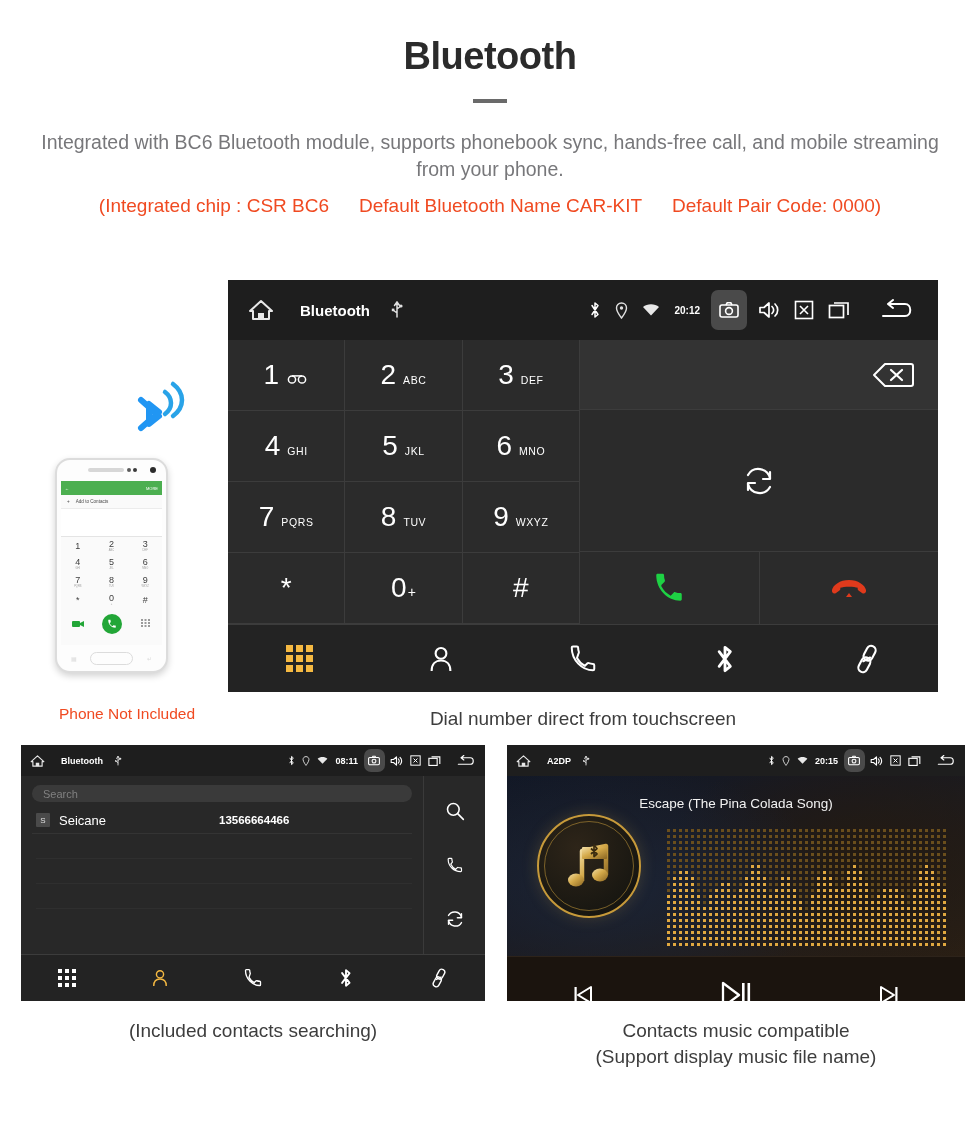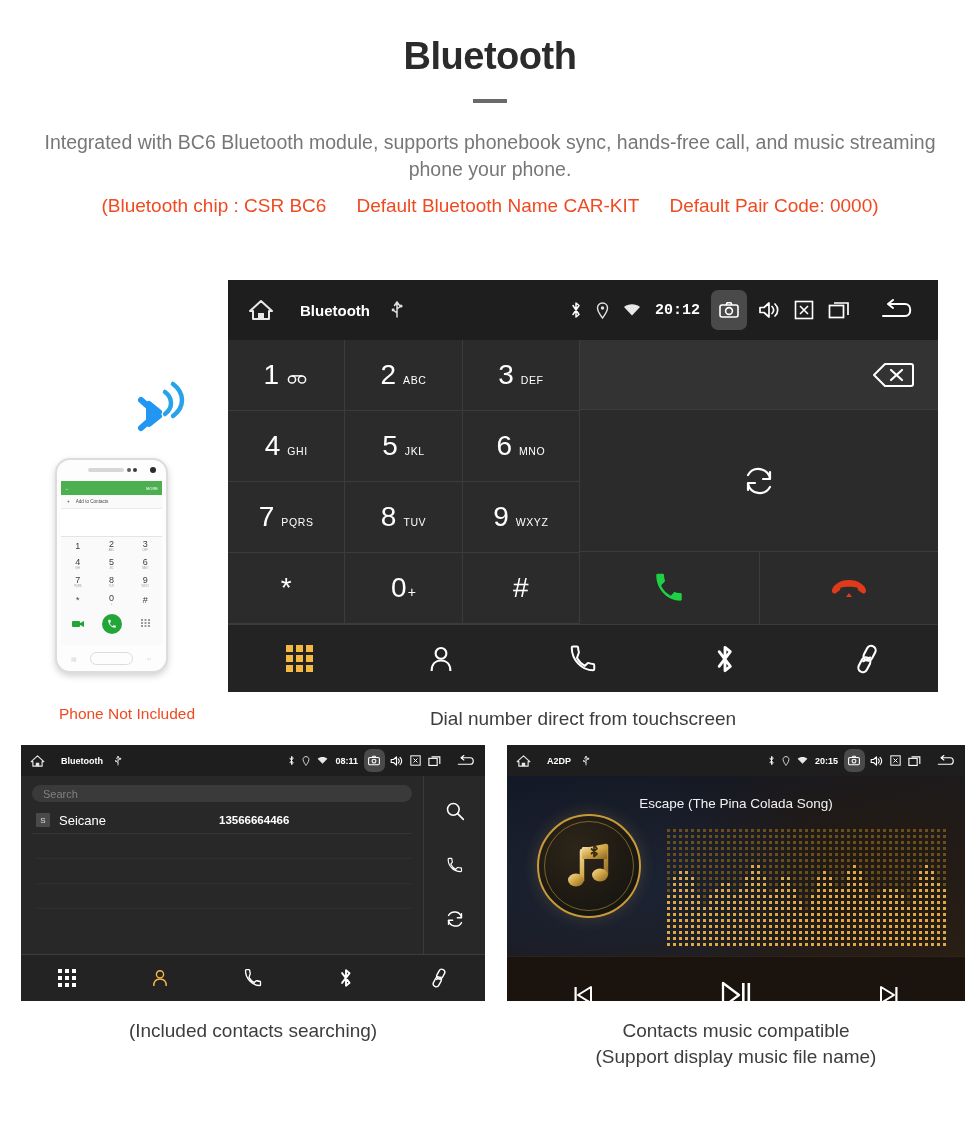--- a/index.html
+++ b/index.html
@@ -47,21 +47,21 @@
   .sb-clock { font-weight: bold; }
   .sb-cam-wrap {
     background: #4a4a4a; border-radius: 7px;
     display: flex; align-items: center; justify-content: center;
   }
   .icon { display: inline-flex; align-items: center; justify-content: center; }
   .icon svg { display: block; }
 
   .dialer-statusbar { height: 60px; padding: 0 16px 0 20px; }
   .dialer-statusbar .sb-title { font-size: 15px; margin-left: 22px; }
-  .dialer-statusbar .sb-clock { font-size: 15px; margin: 0 7px; font-family: Liberation Mono, monospace; }
+  .dialer-statusbar .sb-clock { font-size: 10px; margin: 0 7px; }
   .dialer-statusbar .sb-left > .icon { margin-right: 4px; }
   .dialer-statusbar .sb-right > * { margin: 0 7px; }
   .dialer-statusbar .sb-cam-wrap { width: 36px; height: 40px; margin: 0 4px; }
 
   
   .dialer-body { display: flex; height: 284px; }
   .keypad {
     width: 352px; display: grid;
     grid-template-columns: repeat(3, 1fr);
     grid-template-rows: repeat(4, 1fr);
@@ -268,23 +268,23 @@
     display: flex; align-items: center; color: #ffffff;
   }
   .mc-btn { flex: 1; display: flex; align-items: center; justify-content: center; }
 </style>
 </head>
 <body>
 
 <div class="page-header">
   <div class="page-title">Bluetooth</div>
   <div class="title-rule"></div>
-  <div class="subtitle">Integrated with BC6 Bluetooth module, supports phonebook sync, hands-free call, and music streaming phone your phone.</div>
+  <div class="subtitle">Integrated with BC6 Bluetooth module, supports phonebook sync, hands-free call, and mobile streaming from your phone.</div>
   <div class="spec-line">
-    <span>(Bluetooth chip : CSR BC6</span>
+    <span>(Integrated chip : CSR BC6</span>
     <span>Default Bluetooth Name CAR-KIT</span>
     <span>Default Pair Code: 0000)</span>
   </div>
 </div>
 
 <div class="phone-block">
   <svg class="bt-wave" width="72" height="62" viewBox="0 0 72 62">
     <path d="M20 48 L38 32 L28 24 L28 44 L38 36 L20 20" stroke="#2196f3" stroke-width="6" fill="none" stroke-linecap="round" stroke-linejoin="round"></path>
     <path d="M44 34 C52 28 52 18 44 12" stroke="#29a3e8" stroke-width="4.5" fill="none" stroke-linecap="round"></path>
     <path d="M52 36 C64 27 64 13 52 4" stroke="#29a3e8" stroke-width="4.5" fill="none" stroke-linecap="round"></path>

